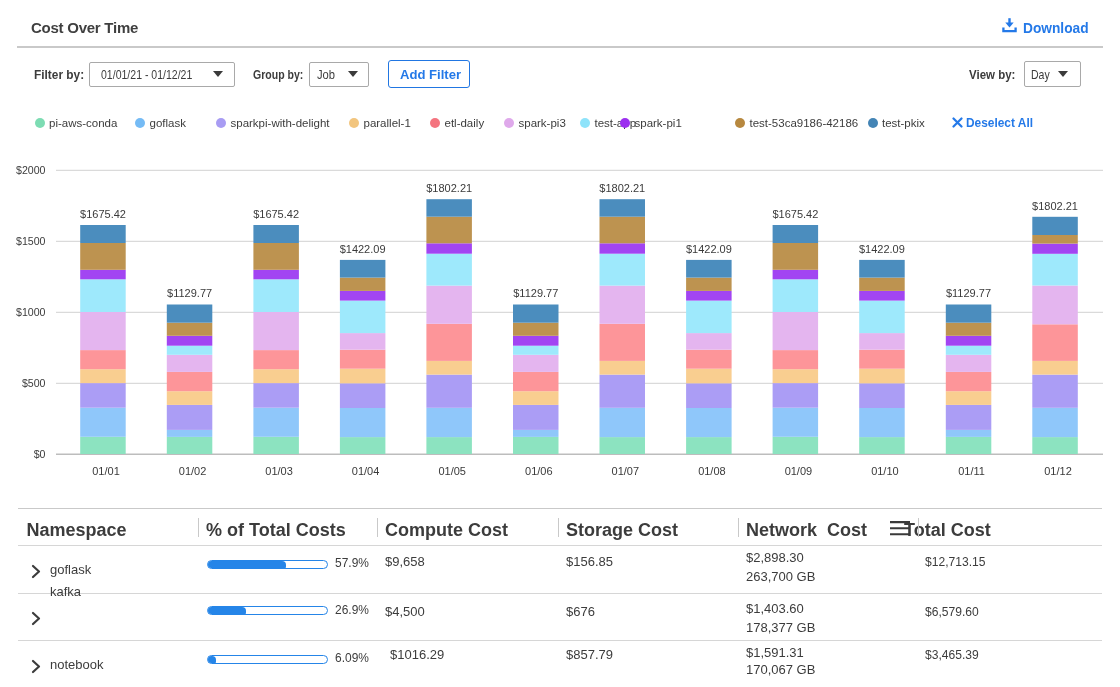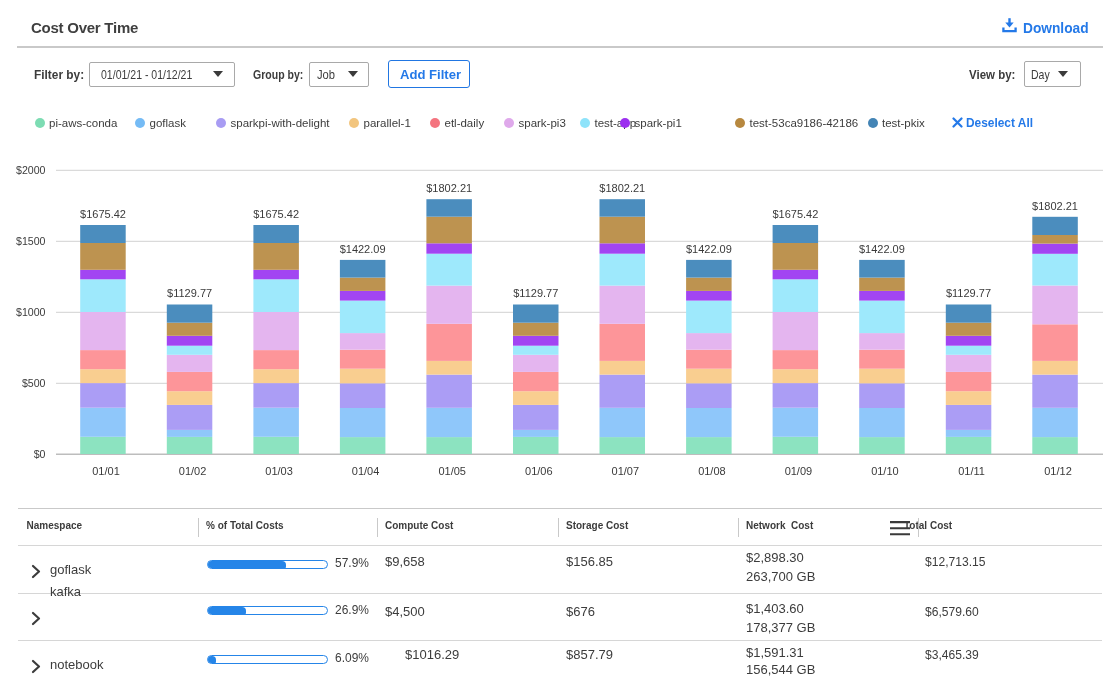--- a/index.html
+++ b/index.html
@@ -8,21 +8,21 @@
 .blue { color:#2479E8; }
 .dark { color:#3C3C3C; }
 .cond { transform-origin:0 50%; }
 .hline { position:absolute; left:18px; width:1084px; border-top:1px solid #D6D6D6; }
 .litem { position:absolute; top:116px; height:13px; display:flex; align-items:center; }
 .dot { width:10px; height:10px; border-radius:50%; display:inline-block; margin-right:4.5px; flex:none; }
 .ltext { font-size:11.5px; color:#3C3C3C; white-space:nowrap; }
 .box { position:absolute; border:1px solid #A9A9A9; border-radius:2px; background:#fff; }
 .caret { position:absolute; width:0; height:0; border-left:5.5px solid transparent; border-right:5.5px solid transparent; border-top:6px solid #3B3B3B; }
 .tval { font-size:13px; color:#3C3C3C; white-space:nowrap; }
-.thead { position:absolute; top:520.3px; font-size:10px; font-weight:bold; color:#3C3C3C; white-space:nowrap; }
+.thead { position:absolute; top:520.3px; font-size:18px; font-weight:bold; color:#3C3C3C; white-space:nowrap; }
 .vsep { position:absolute; top:518px; height:19px; border-left:1px solid #C9C9C9; }
 .pill { position:absolute; width:121.5px; height:9px; border:1px solid #2585E8; border-radius:5px; overflow:hidden; background:#fff; }
 .pfill { height:9px; background:#2585E8; border-radius:0 4px 4px 0; }
 .flab { position:absolute; font-weight:bold; color:#3C3C3C; font-size:13.5px; transform-origin:0 50%; white-space:nowrap; }
 </style></head>
 <body>
 <div class="page">
 
 <div class="abs bold" style="left:31px;top:19px;font-size:15px;color:#3F3F3F;letter-spacing:-0.25px;">Cost Over Time</div>
 <svg class="abs" style="left:1001.5px;top:16.5px" width="15" height="16" viewBox="0 0 15 16">
@@ -298,19 +298,19 @@
 <div class="hline" style="top:640.3px"></div>
 
 <svg class="abs" style="left:30px;top:659.0px" width="12" height="15" viewBox="0 0 12 15">
       <path d="M3 2 L9 7.5 L3 13" fill="none" stroke="#3C3C3C" stroke-width="2.2" stroke-linecap="round" stroke-linejoin="round"></path>
     </svg>
 <div class="abs tval" style="left:50px;top:657.4px">notebook</div>
 <div class="abs pill" style="left:206.5px;top:654.5px">
       <div class="pfill" style="width:8px"></div>
     </div>
 <div class="abs tval cond" style="left:335px;top:650.3px;transform:scaleX(0.92)">6.09%</div>
-<div class="abs tval" style="left:405px;top:647.1px">$1016.29</div>
+<div class="abs tval" style="left:390px;top:647.1px">$1016.29</div>
 <div class="abs tval" style="left:566px;top:647.1px">$857.79</div>
 <div class="abs tval" style="left:746px;top:644.7px">$1,591.31</div>
-<div class="abs tval" style="left:746px;top:662.2px">156,544 GB</div>
+<div class="abs tval" style="left:746px;top:662.2px">170,067 GB</div>
 <div class="abs tval cond" style="left:925px;top:647.1px;transform:scaleX(0.93)">$3,465.39</div>
 
 </div>
 
 </body></html>

